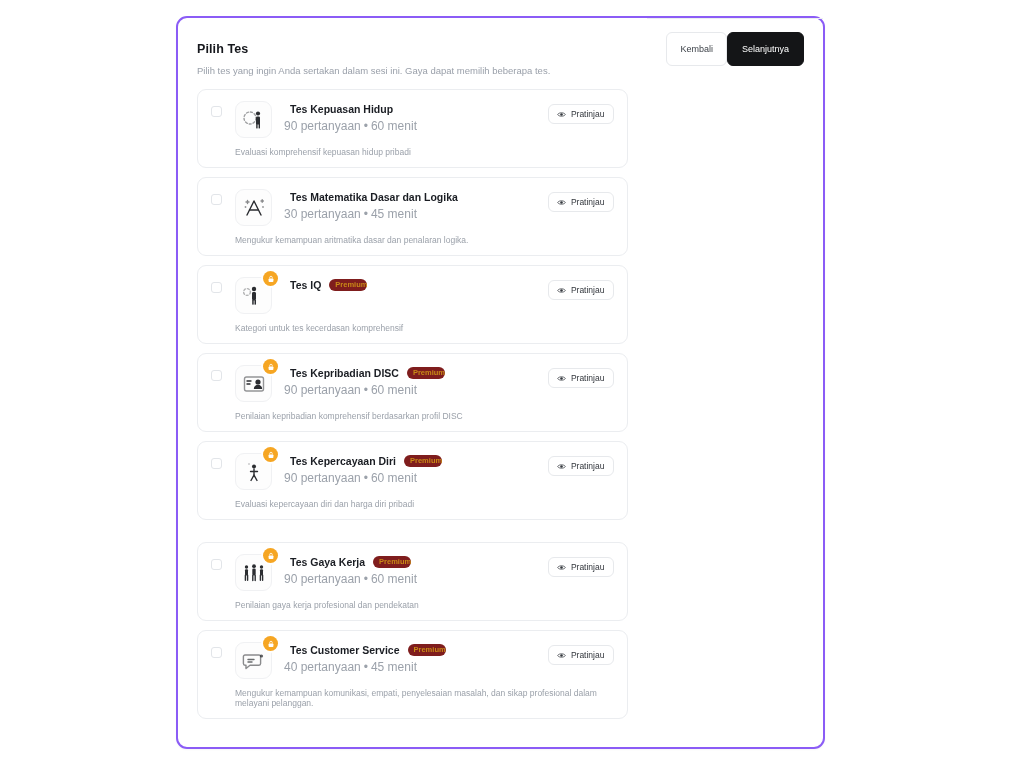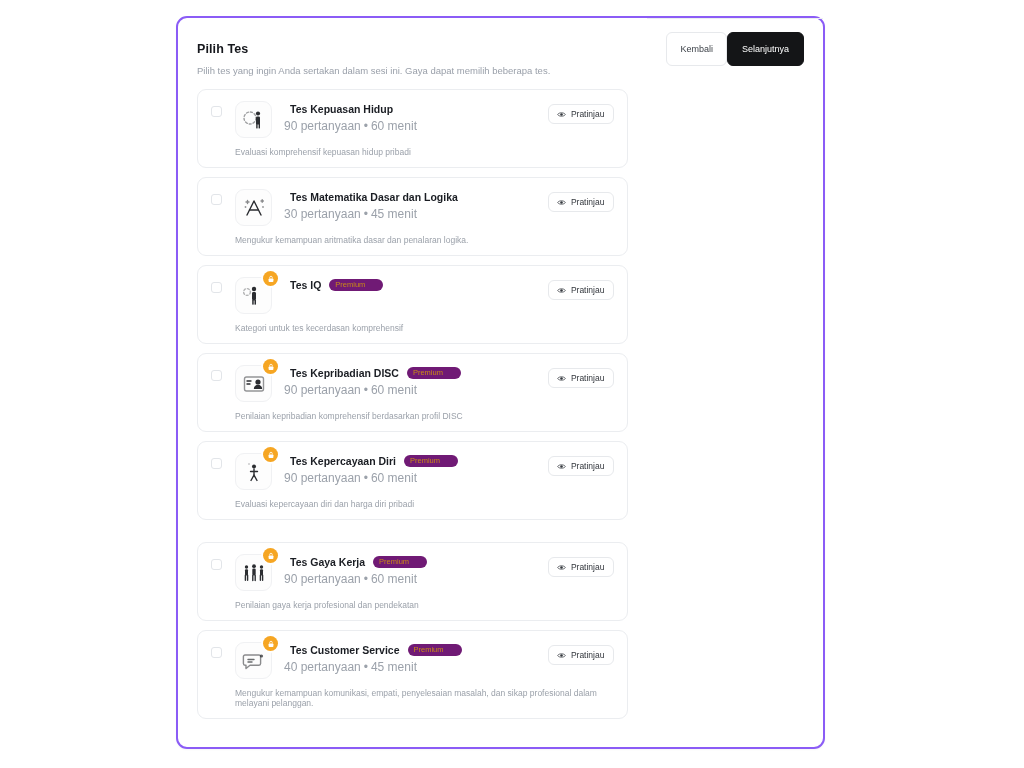--- a/index.html
+++ b/index.html
@@ -148,24 +148,24 @@
   .test-name {
     font-size: 10.5px;
     font-weight: bold;
     color: #1a1d23;
     white-space: nowrap;
   }
 
   .premium-badge {
     font-size: 7.5px;
     color: #c98a17;
-    background: #701a75;
+    background: #7f1d1d;
     border-radius: 9px;
-    padding: 2px 18px 2px 6px;
-    font-weight: normal;
+    padding: 2px 0 2px 6px;
+    font-weight: bold;
     line-height: 1;
     white-space: nowrap;
   }
 
   .meta {
     font-size: 12px;
     color: #9ba1aa;
     margin-top: 4px;
     white-space: nowrap;
   }

